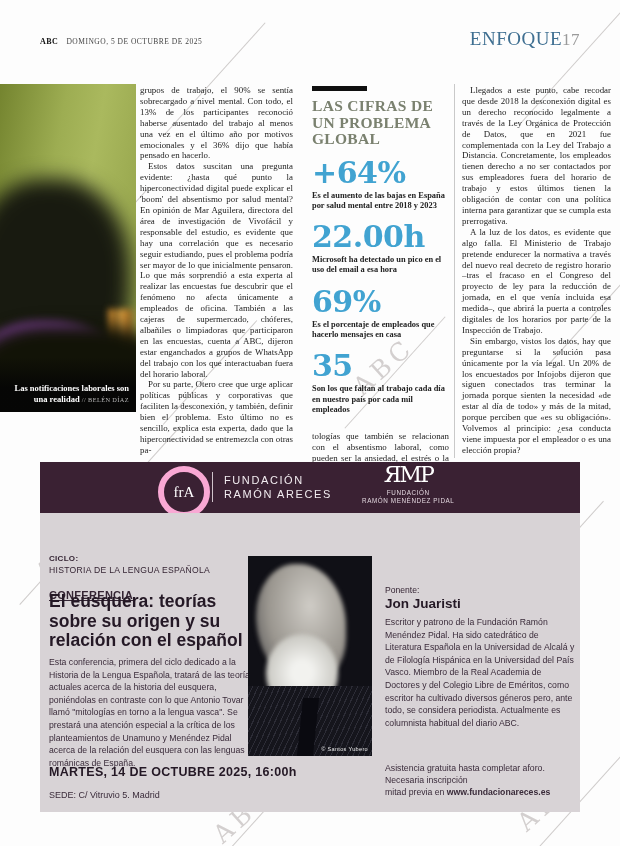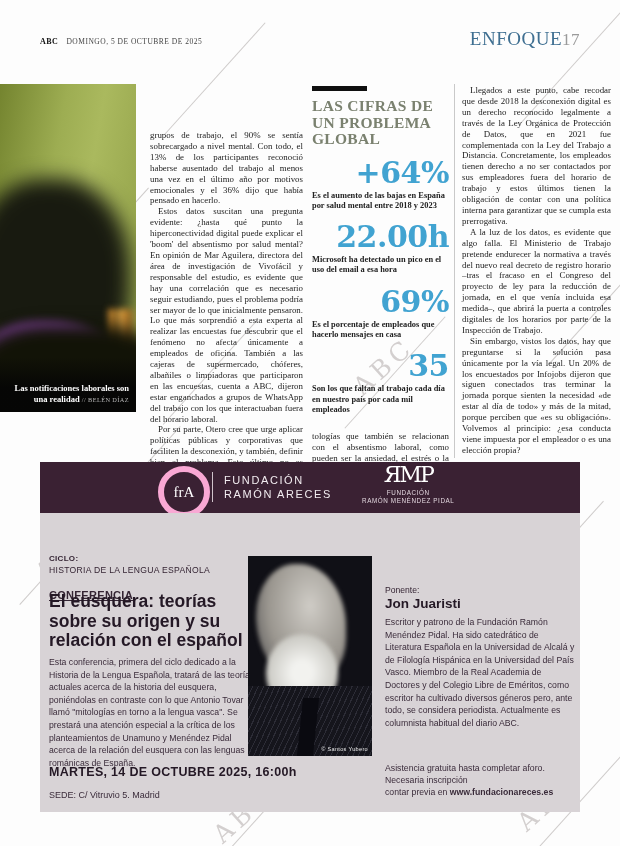--- a/index.html
+++ b/index.html
@@ -27,30 +27,30 @@
   .ph-purple{left:-12px;top:238px;width:125px;height:62px;background:#9a4cbe;border-radius:45% 55% 50% 50%;filter:blur(5px);}
   .ph-orange{left:108px;top:225px;width:26px;height:115px;background:repeating-linear-gradient(90deg,#c5862f 0 6px,#7d5a1e 6px 10px,#d8a449 10px 14px);filter:blur(3px);}
   .ph-cap{left:0;right:0;bottom:0;padding:26px 7px 7px;background:linear-gradient(transparent,rgba(5,5,5,.92) 55%);
           text-align:right;color:#fff;font-size:8.5px;line-height:10.5px;font-weight:bold;}
   .ph-cap .credit{font-weight:normal;font-size:6.3px;color:#b9b9b9;letter-spacing:.4px;}
 
   
   .col{font-size:8.9px;line-height:10.9px;text-align:justify;color:#1c1c1c;}
   .col p{margin:0;}
   .col p.ind{text-indent:8px;}
-  .col-middle{left:150px;top:85px;width:153px;margin-top:45px;}
+  .col-middle{left:140px;top:85px;width:153px;}
   .col-right{left:462px;top:85px;width:149px;}
   .vdivider{left:454px;top:84px;width:1px;height:374px;background:#c9c9c9;}
 
   
   .cifras{left:312px;top:86px;width:137px;}
   .cifras .topbar{width:55px;height:5px;background:#101010;margin-bottom:7px;}
   .cifras h2{margin:0 0 10px;font-size:15.5px;line-height:16.5px;color:#7a816f;letter-spacing:.3px;}
   .stat{margin-bottom:11px;}
-  .stat .val{font-family:"DejaVu Serif",serif;font-weight:bold;color:#41a3d1;font-size:30px;line-height:30px;letter-spacing:-.5px;text-align:right;}
+  .stat .val{font-family:"DejaVu Serif",serif;font-weight:bold;color:#41a3d1;font-size:30px;line-height:30px;letter-spacing:-.5px;}
   .stat .cap{font-size:8.4px;line-height:10.3px;font-weight:bold;color:#222;margin-top:3px;}
   .cifras .cont{font-size:8.9px;line-height:10.9px;text-align:justify;font-weight:normal;margin-top:16px;color:#1c1c1c;}
 
   
   .ad{left:40px;top:462px;width:540px;height:350px;font-family:"Liberation Sans",sans-serif;}
   .ad-header{position:absolute;left:0;top:0;right:0;height:51px;background:#3a2133;color:#f2ecf0;}
   .fra-circle{position:absolute;left:118px;top:4px;width:40px;height:40px;border:6px solid #f9a8d4;border-radius:50%;
               display:flex;align-items:center;justify-content:center;font-family:"Liberation Serif",serif;font-size:15px;color:#fff;}
   .fra-sep{position:absolute;left:172px;top:10px;width:1px;height:30px;background:#cfc3cb;}
   .areces-txt{position:absolute;left:184px;top:11px;font-size:11px;letter-spacing:1.6px;line-height:14px;color:#f2ecf0;}
@@ -185,18 +185,18 @@
     </div>
     <div class="ponente-l">Ponente:</div>
     <div class="ponente-n">Jon Juaristi</div>
     <div class="ponente-b">Escritor y patrono de la Fundación Ramón Menéndez Pidal. Ha sido catedrático de Literatura Española en la Universidad de Alcalá y de Filología Hispánica en la Universidad del País Vasco. Miembro de la Real Academia de Doctores y del Colegio Libre de Eméritos, como escritor ha cultivado diversos géneros pero, ante todo, se considera periodista. Actualmente es columnista habitual del diario ABC.</div>
     <div class="martes">MARTES, 14 DE OCTUBRE 2025, 16:00h</div>
     <div class="sede">SEDE: C/ Vitruvio 5. Madrid</div>
     <div class="asist">
       <div>Asistencia gratuita hasta completar aforo.</div>
       <div>Necesaria inscripción</div>
       <div>
-        <span>contar previa en</span>
+        <span>mitad previa en</span>
         <span class="url">www.fundacionareces.es</span>
       </div>
     </div>
   </div>
 </div>
 
 </body></html>

